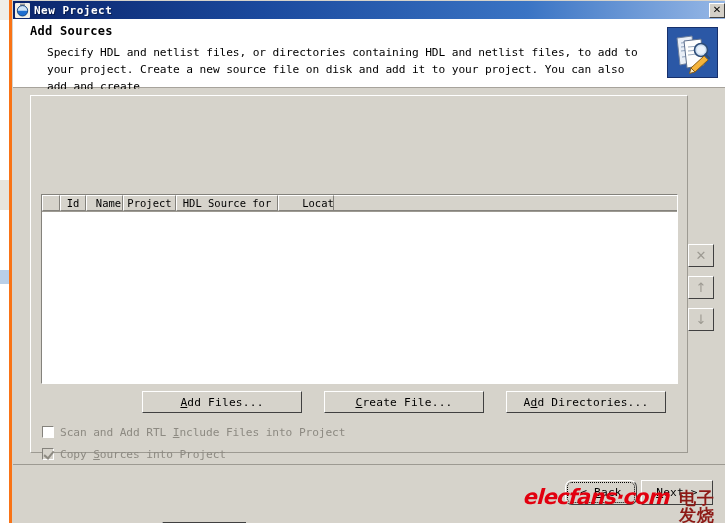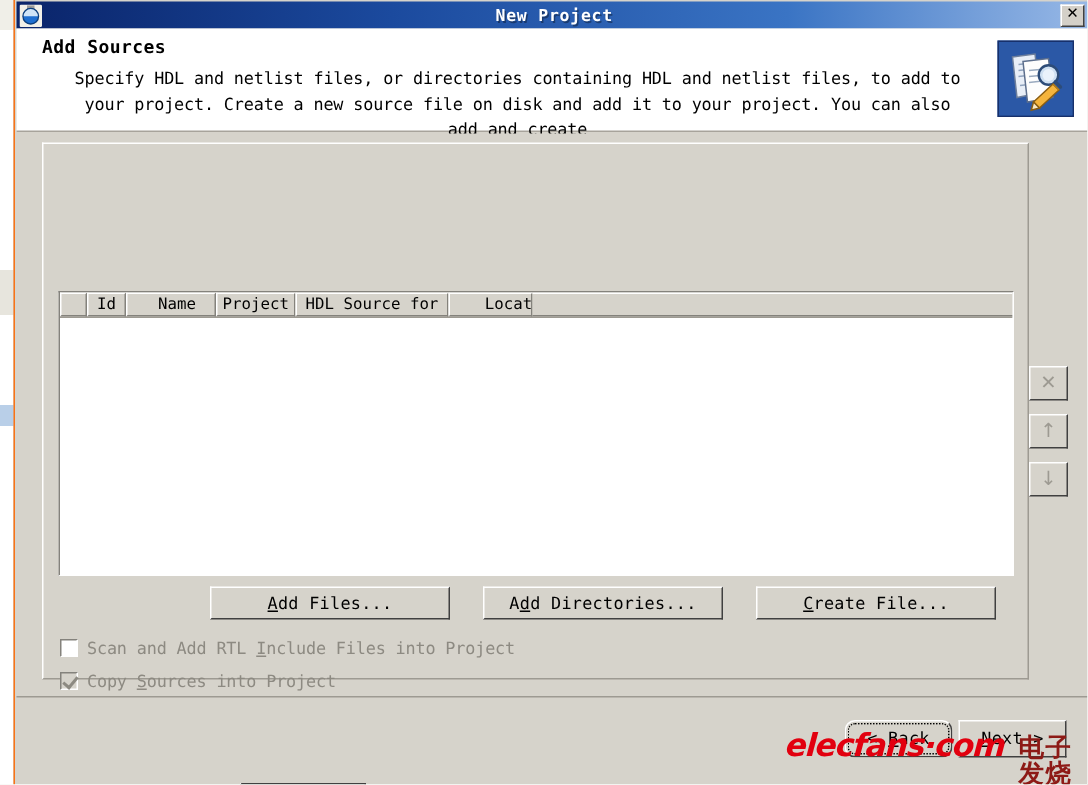--- a/index.html
+++ b/index.html
@@ -65,23 +65,22 @@
     border-right: 1px solid #c8c5bc;
   }
 
   
   #dialog {
     position: absolute;
     left: 9px; top: 0;
     width: 716px;
     height: 523px;
     background: #d6d3cb;
-    border-left: 1px solid #f97316;
-    box-sizing: border-box;
-    text-align: center;
+    border-left: 3px solid #f97316;
+    box-sizing: border-box;
   }
 
   
   .titlebar {
     position: absolute;
     left: 1px; top: 1px;
     width: 714px;
     height: 18px;
     background: linear-gradient(to right, #0a246a 0%, #1b4a9e 35%, #3a74c4 72%, #97b8e6 100%);
     display: flex;
@@ -495,44 +494,44 @@
     </div>
 
     <div class="content">
 
       <div class="group-panel"></div>
 
       <div class="table-wrap">
         <div class="table-header" id="table-header">
             <div class="th" style="width: 18px;"></div>
             <div class="th" style="width: 26px;">Id</div>
-            <div class="th" style="width: 60px; padding-left: 8px;">Name</div>
+            <div class="th" style="width: 37px; padding-left: 8px;">Name</div>
             <div class="th" style="width: 53px;">Project</div>
             <div class="th" style="width: 102px;">HDL Source for</div>
             <div class="th" style="width: 56px; padding-left: 43px;">Location</div>
             <div class="th-filler"></div>
           </div>
         <div class="table-body" id="table-body"></div>
       </div>
 
       <div class="side-buttons" id="side-buttons">
           <div class="side-btn">✕</div>
           <div class="side-btn">↑</div>
           <div class="side-btn">↓</div>
         </div>
 
       <div class="action-row" id="action-row">
           <div class="btn btn-action">
             <span><span class="mn">A</span>dd Files...</span>
           </div>
           <div class="btn btn-action">
+            <span><span class="mn">C</span>reate File...</span>
+          </div>
+          <div class="btn btn-action">
             <span>A<span class="mn">d</span>d Directories...</span>
-          </div>
-          <div class="btn btn-action">
-            <span><span class="mn">C</span>reate File...</span>
           </div>
         </div>
 
       <div class="checks" id="checks">
           <div class="chk-row">
             <span class="chk-box unchecked"></span>
             <span class="chk-label"><span>Scan and Add RTL <span class="mn">I</span>nclude Files into Project</span></span>
           </div>
           <div class="chk-row">
             <span class="chk-box checked"></span>

